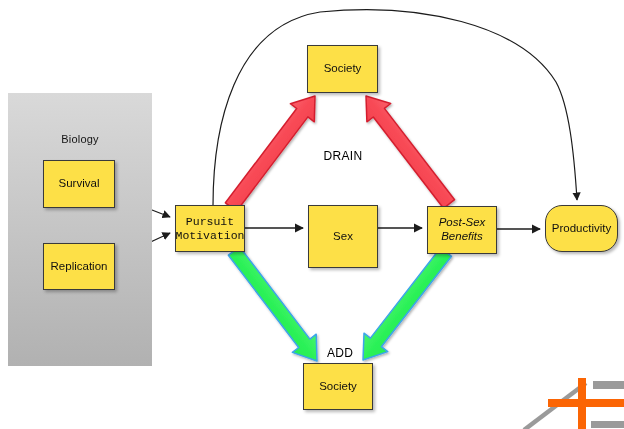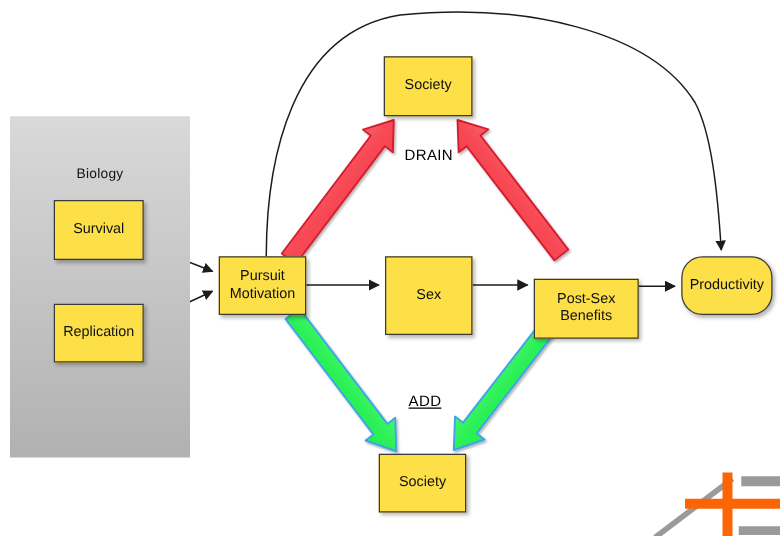--- a/index.html
+++ b/index.html
@@ -16,31 +16,31 @@
   }
   .node{
     position:absolute;display:flex;align-items:center;justify-content:center;
     background:#fde047;border:1.5px solid var(--box_border,#3a3a3a);
     box-shadow:2px 2px 3px rgba(0,0,0,.28);
     font-size:11.5px;line-height:1.18;color:#101010;text-align:center;
     white-space:pre-line;box-sizing:border-box;
   }
   .n-survival{left:43px;top:160px;width:72px;height:48px;}
   .n-replication{left:43px;top:243px;width:72px;height:47px;}
-  .n-pursuit{left:175px;top:205px;width:70px;height:47px;}
+  .n-pursuit{left:175px;top:205px;width:70px;height:47px;font-family:Liberation Mono, monospace;}
   .n-sex{left:308px;top:205px;width:70px;height:63px;}
-  .n-postsex{left:427px;top:223px;width:84px;height:48px;}
+  .n-postsex{left:427px;top:206px;width:70px;height:48px;font-style:italic;}
   .n-productivity{left:545px;top:205px;width:73px;height:47px;border-radius:17px;}
   .n-society-top{left:307px;top:45px;width:71px;height:48px;}
   .n-society-bottom{left:303px;top:363px;width:70px;height:47px;}
   .flow-label{
-    position:absolute;text-align:center;font-size:12px;color:#000;letter-spacing:.3px;
+    position:absolute;text-align:center;font-size:12px;color:#000;letter-spacing:.3px;margin-top:32px;
   }
   .fl-drain{left:314px;top:117px;width:58px;}
-  .fl-add{left:314px;top:314px;width:52px;text-decoration:underline;}
+  .fl-add{left:314px;top:314px;width:52px;}
 </style>
 </head>
 <body>
 
 <div class="stage">
 
   <svg width="624" height="429" viewBox="0 0 624 429">
     <defs>
       <marker id="arrowhead" viewBox="0 0 10 10" refX="9" refY="5" markerWidth="7" markerHeight="7" orient="auto-start-reverse">
         <path d="M0,0 L10,5 L0,10 z" style="fill:var(--line,#1c1c1c)"></path>

